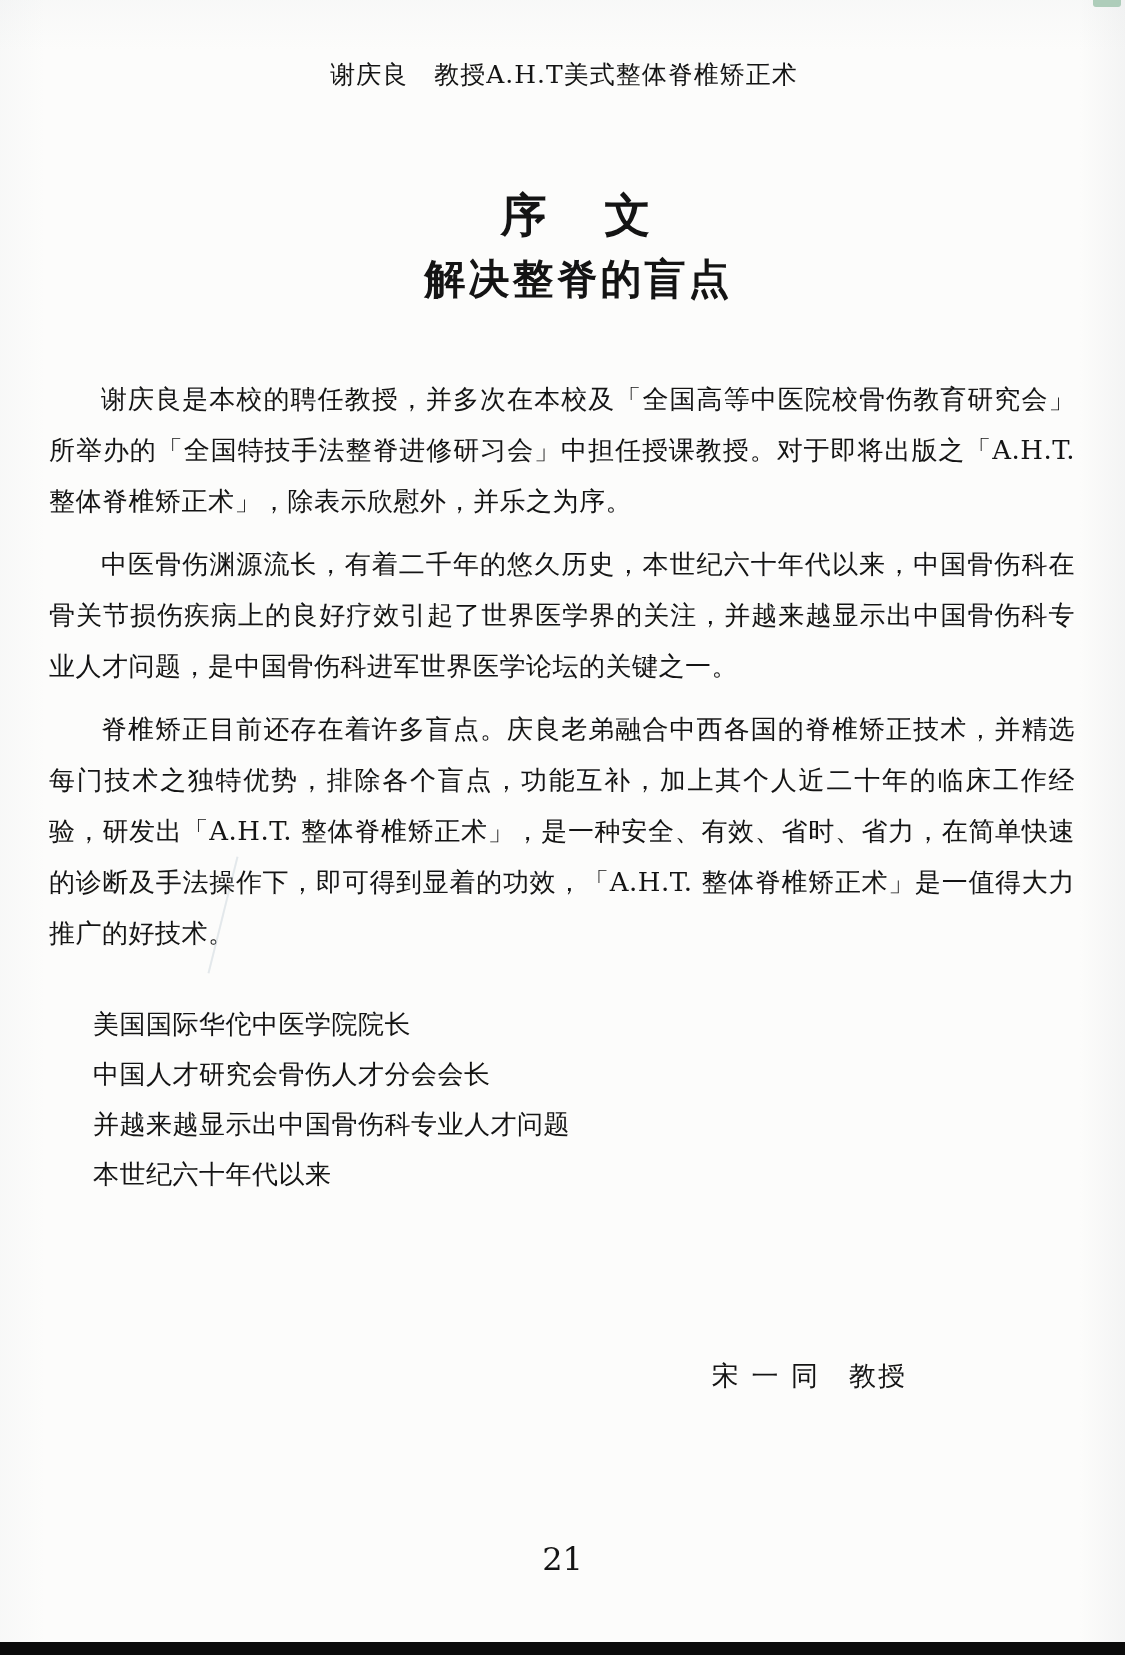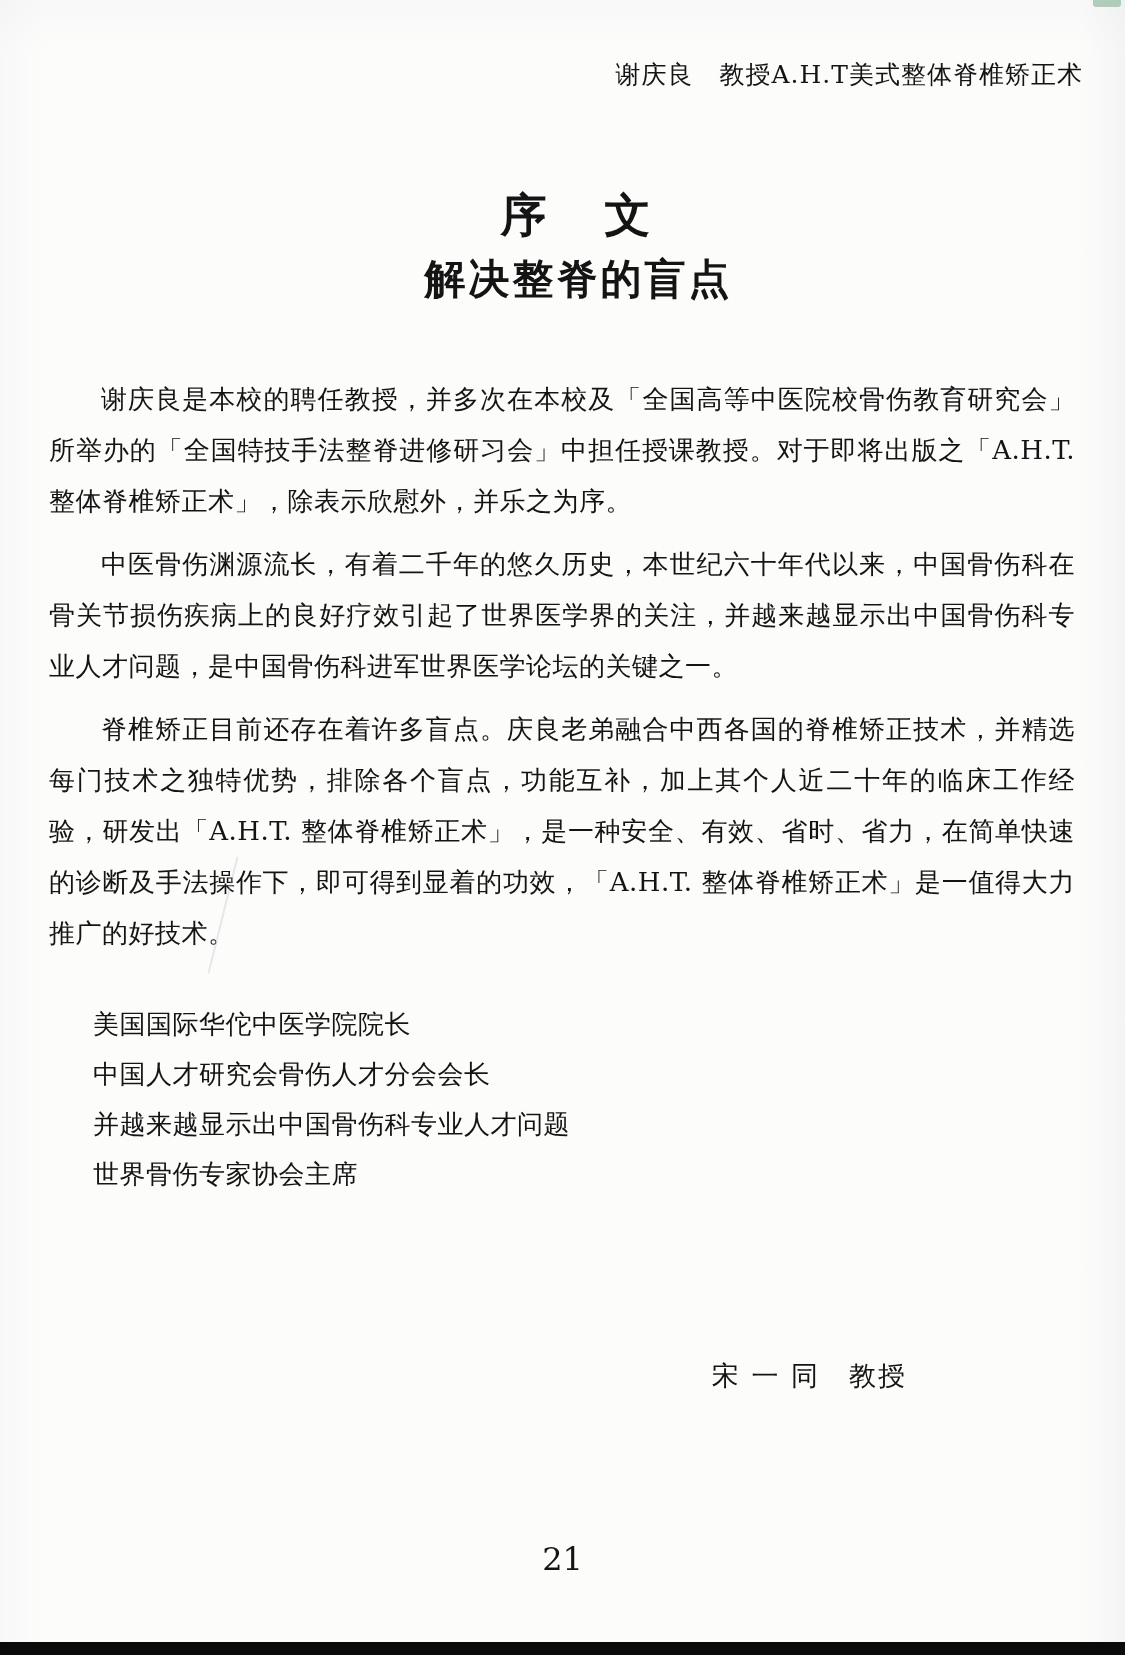--- a/index.html
+++ b/index.html
@@ -21,21 +21,21 @@
     overflow: hidden;
   }
 
   
   .running-head {
     position: absolute;
     top: 58px;
     left: 45px;
     right: 42px;
     display: flex;
-    justify-content: flex-end;
+    justify-content: center;
     align-items: baseline;
     font-size: 25px;
     letter-spacing: 1px;
   }
 
   
   .title-block {
     position: absolute;
     top: 190px;
     left: 16px;
@@ -149,21 +149,21 @@
 
   <div class="body-text">
     <p>谢庆良是本校的聘任教授，并多次在本校及「全国高等中医院校骨伤教育研究会」所举办的「全国特技手法整脊进修研习会」中担任授课教授。对于即将出版之「A.H.T. 整体脊椎矫正术」，除表示欣慰外，并乐之为序。</p>
     <p>中医骨伤渊源流长，有着二千年的悠久历史，本世纪六十年代以来，中国骨伤科在骨关节损伤疾病上的良好疗效引起了世界医学界的关注，并越来越显示出中国骨伤科专业人才问题，是中国骨伤科进军世界医学论坛的关键之一。</p>
     <p>脊椎矫正目前还存在着许多盲点。庆良老弟融合中西各国的脊椎矫正技术，并精选每门技术之独特优势，排除各个盲点，功能互补，加上其个人近二十年的临床工作经验，研发出「A.H.T. 整体脊椎矫正术」，是一种安全、有效、省时、省力，在简单快速的诊断及手法操作下，即可得到显着的功效，「A.H.T. 整体脊椎矫正术」是一值得大力推广的好技术。</p>
 
     <div class="credentials">
       <div class="cred-line">美国国际华佗中医学院院长</div>
       <div class="cred-line">中国人才研究会骨伤人才分会会长</div>
       <div class="cred-line">并越来越显示出中国骨伤科专业人才问题</div>
-      <div class="cred-line">世界骨伤专家协会主席</div>
+      <div class="cred-line">本世纪六十年代以来</div>
     </div>
   </div>
 
   <div class="signature">宋 一 同　教授</div>
 
   <div class="page-number">21</div>
 
   <div class="scan-streak"></div>
   <div class="scan-corner-mark"></div>
   <div class="scan-edge-bottom"></div>

